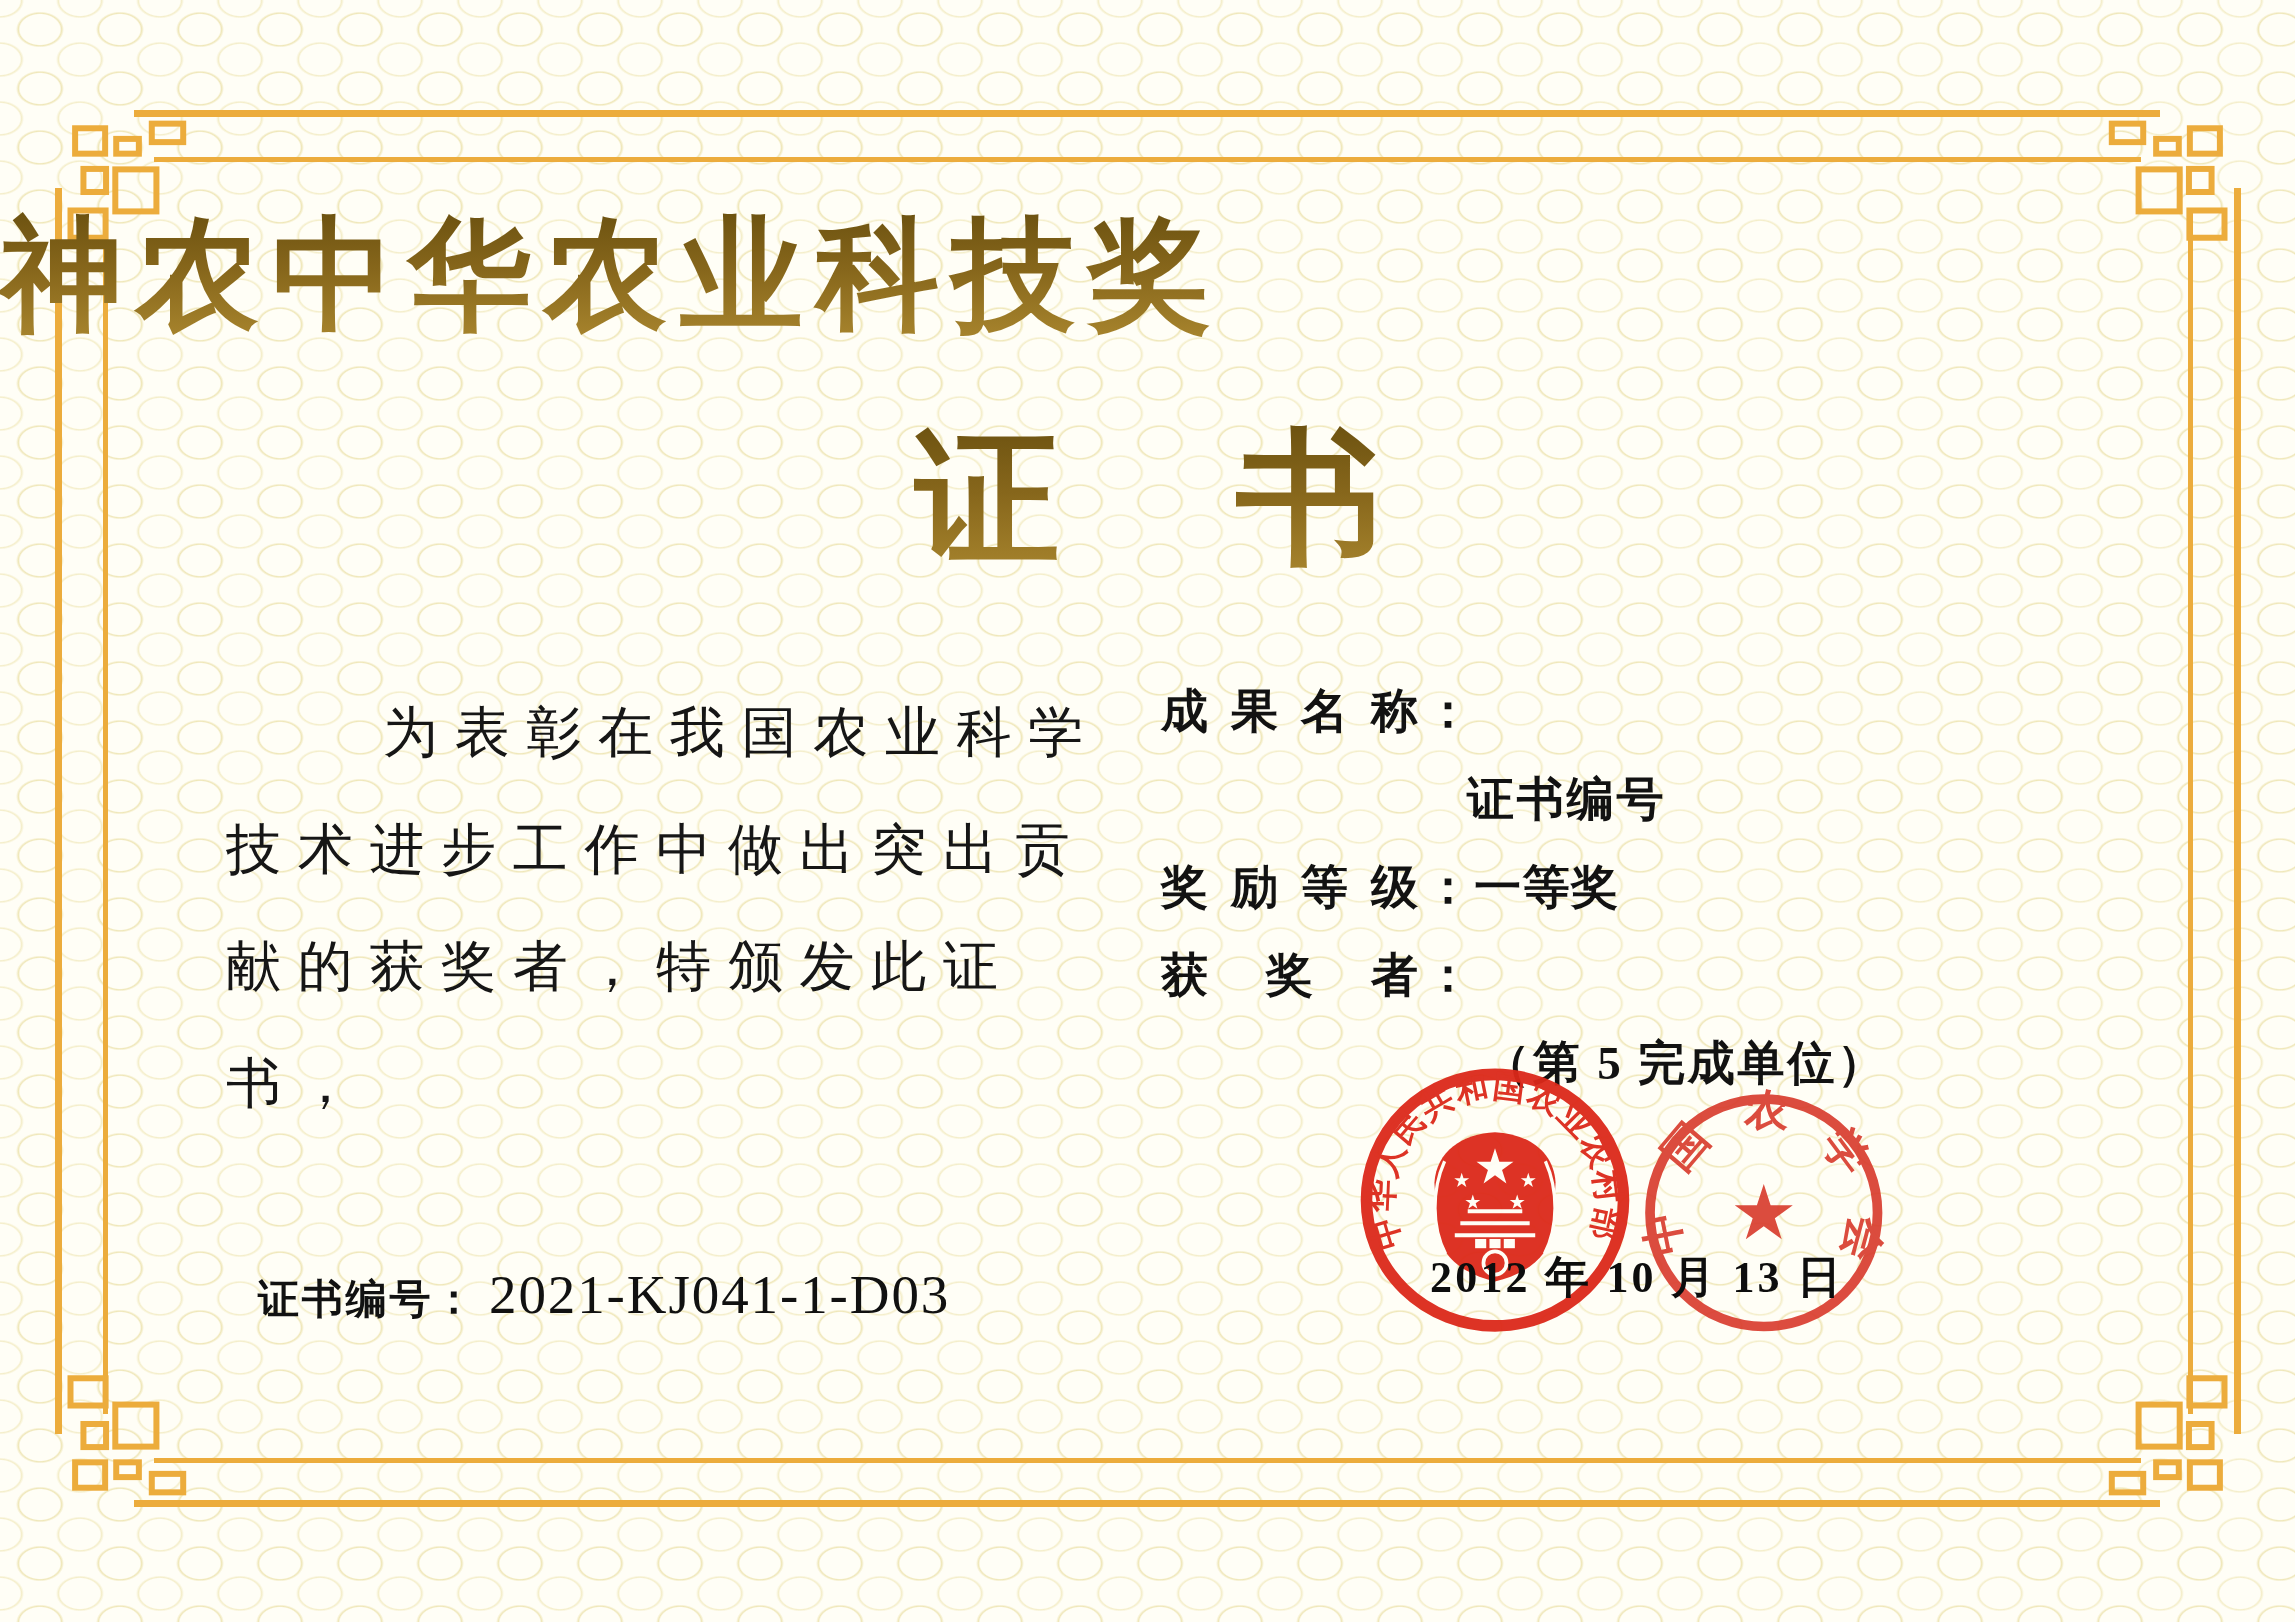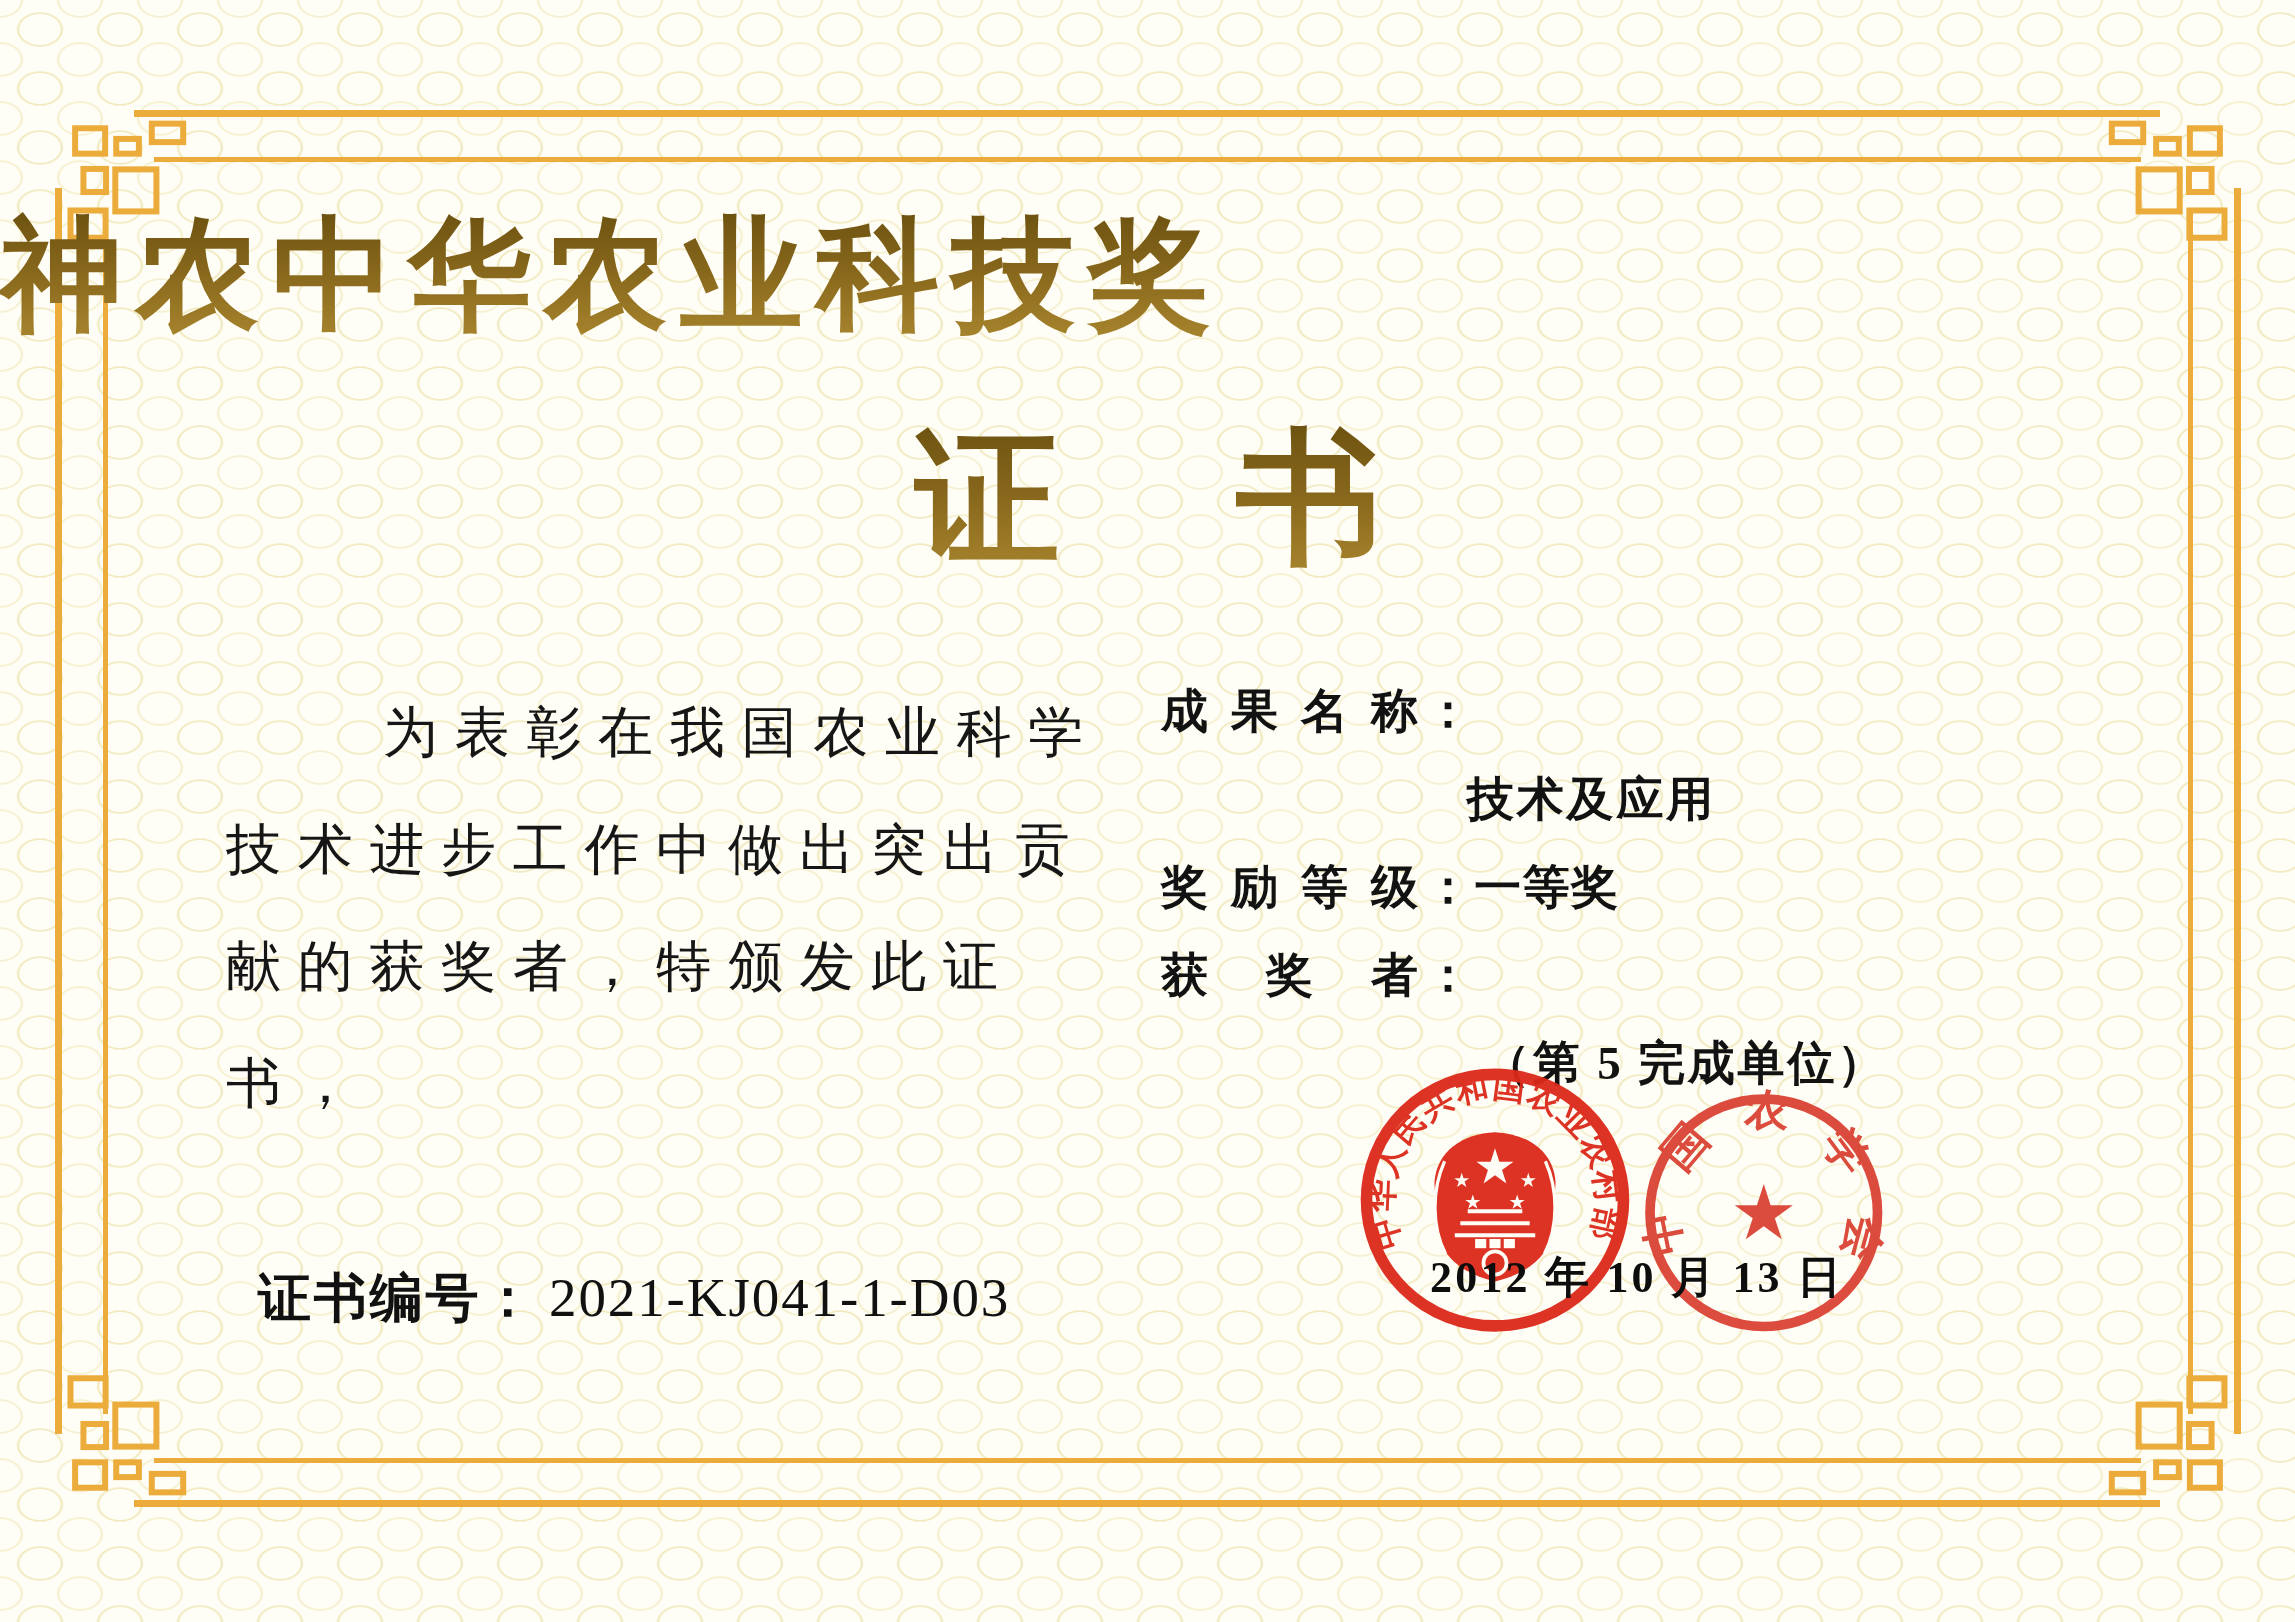--- a/index.html
+++ b/index.html
@@ -38,21 +38,21 @@
     font-size:55px;letter-spacing:16.7px;color:#161616;line-height:117px;
   }
   .body-par .indent{text-indent:124px;text-align:center;}
   .fields{position:absolute;left:1161px;top:661px;width:949px;color:#121212;font-weight:bold;}
   .frow{position:absolute;left:0;display:flex;align-items:baseline;font-size:47px;white-space:nowrap;}
   .flabel{display:inline-flex;justify-content:space-between;width:257px;}
   .fcolon{margin:0 2.8px 0 6.5px;}
   .fvalue{letter-spacing:1.4px;}
   .fcont{position:absolute;font-size:47px;letter-spacing:2.8px;white-space:nowrap;}
   .serial{position:absolute;left:258px;top:1263px;white-space:nowrap;color:#111;}
-  .serial-label{font-family:Liberation Serif, serif;font-weight:bold;font-size:53px;letter-spacing:2.8px;}
+  .serial-label{font-family:Liberation Serif, serif;font-weight:bold;font-size:41px;letter-spacing:2.8px;}
   .serial-number{font-family:"Liberation Serif",serif;font-size:55px;letter-spacing:1.9px;padding-left:12px;}
   .date{
     position:absolute;left:1430px;top:1248px;z-index:30;
     font-size:44px;letter-spacing:3.2px;font-weight:bold;color:#0d0d0d;white-space:nowrap;
   }
   .seal{position:absolute;}
   .seal text{font-family:"Liberation Serif","DejaVu Serif",serif;font-weight:bold;}
   .hidden-defs{position:absolute;width:0;height:0;overflow:hidden;}
 </style>
 </head>
@@ -114,21 +114,21 @@
     <div class="frow" style="top:19.4px;">
       <span class="flabel">
         <span>成</span>
         <span>果</span>
         <span>名</span>
         <span>称</span>
       </span>
       <span class="fcolon">：</span>
     </div>
 
-    <div class="fcont" style="left:306px;top:107px;">技术及应用</div>
+    <div class="fcont" style="left:306px;top:107px;">证书编号</div>
 
     <div class="frow" style="top:195px;">
       <span class="flabel">
         <span>奖</span>
         <span>励</span>
         <span>等</span>
         <span>级</span>
       </span>
       <span class="fcolon">：</span>
       <span class="fvalue">一等奖</span>

